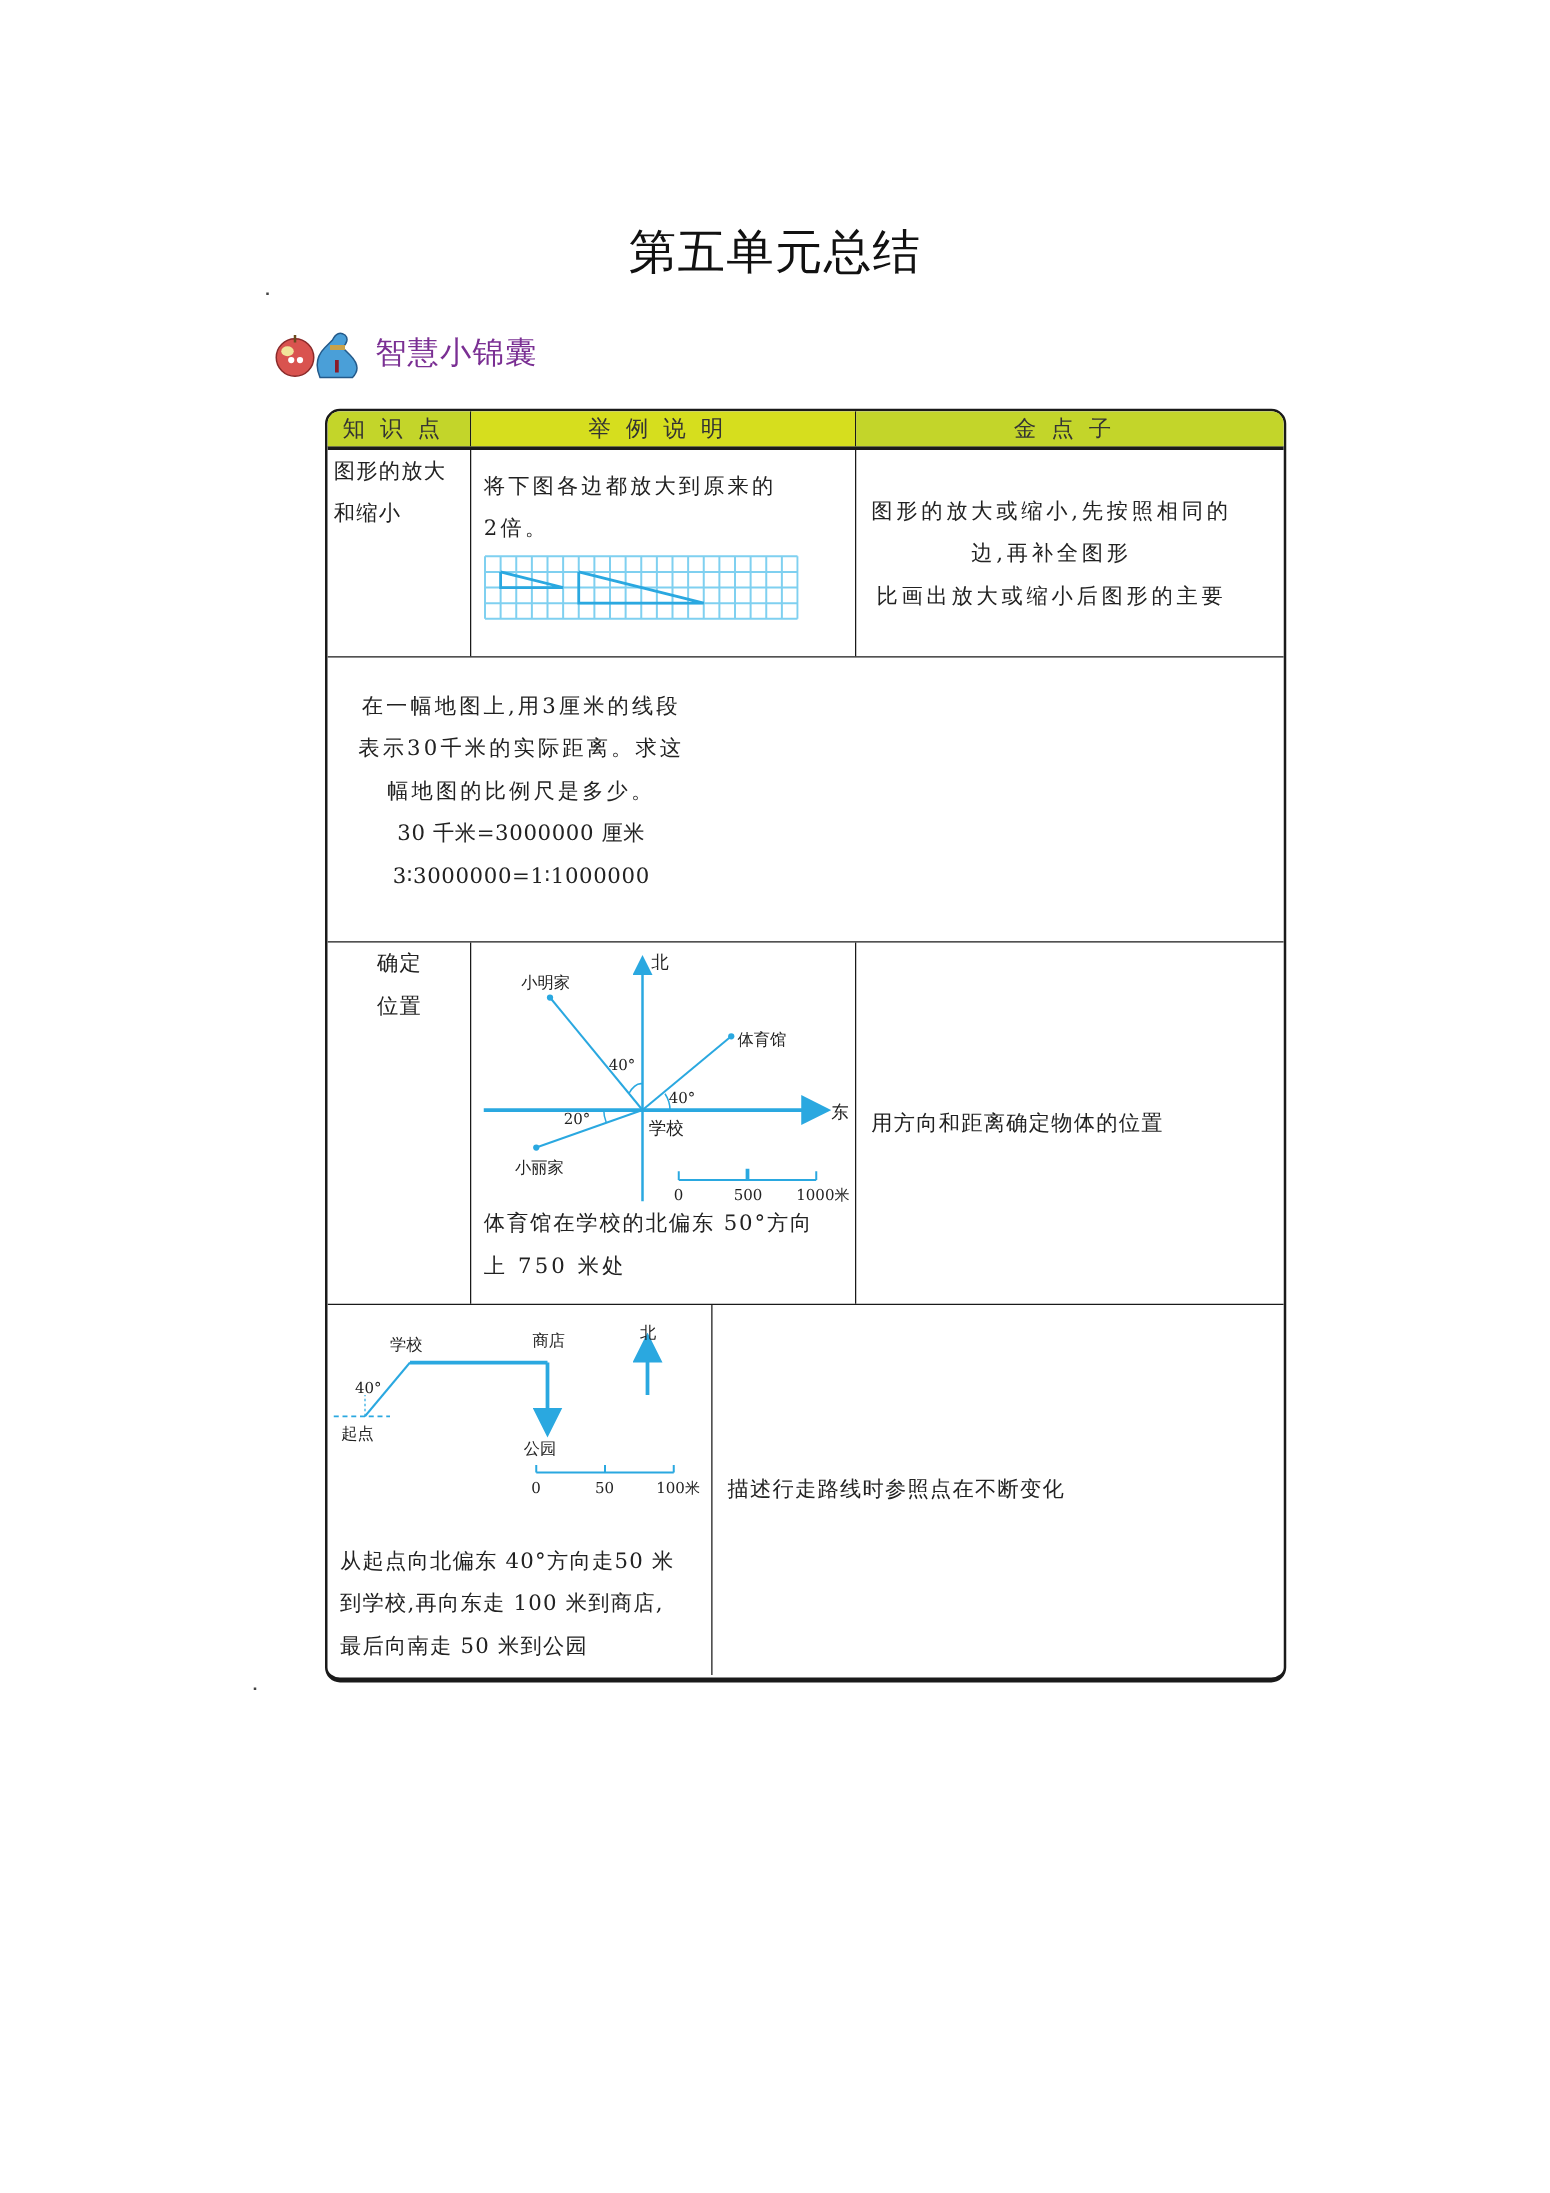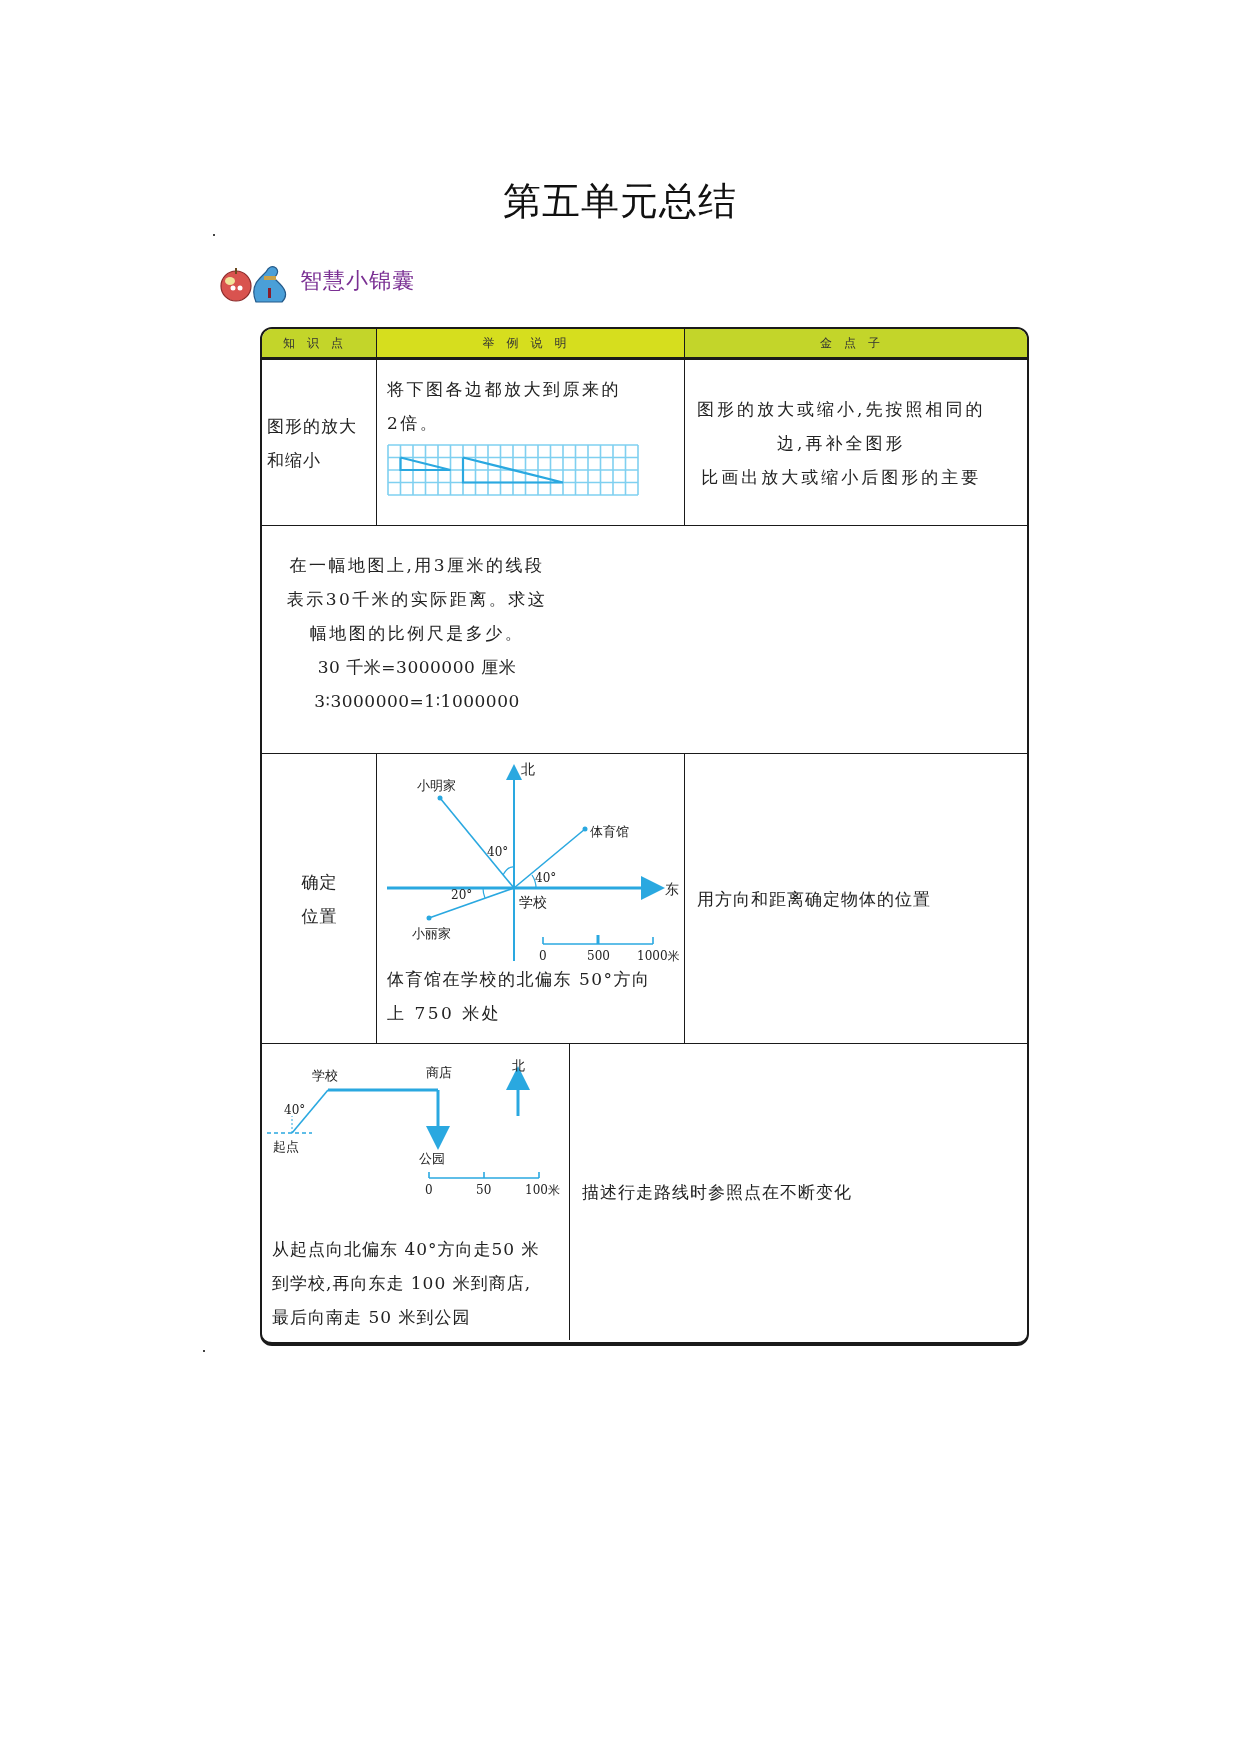--- a/index.html
+++ b/index.html
@@ -5,34 +5,34 @@
   html, body { margin: 0; padding: 0; background: #ffffff; }
   body { width: 1240px; height: 1754px; position: relative; overflow: hidden;
          font-family: "DejaVu Serif", "Liberation Serif", serif; color: #222; }
   .page-title { position: absolute; left: 0; width: 1240px; top: 176px; text-align: center;
          font-family: "DejaVu Sans", "Liberation Sans", sans-serif; font-size: 38px; font-weight: 400;
          color: #111; letter-spacing: 1px; }
   .dot { position: absolute; width: 2px; height: 2px; background: #444; }
   .section-head { position: absolute; left: 216px; top: 258px; height: 46px; display: flex; align-items: center; }
   .mascot { width: 74px; height: 46px; position: relative; }
   .section-label { margin-left: 10px; font-family: "DejaVu Sans", "Liberation Sans", sans-serif;
-         font-size: 22px; color: #7a2f93; letter-spacing: 1px; }
+         font-size: 25px; color: #7a2f93; letter-spacing: 1px; }
   .table-wrap { position: absolute; left: 260px; top: 327px; width: 765px; height: 1013px;
          border: 2px solid #1a1a1a; border-radius: 12px; border-bottom-width: 4px; overflow: hidden; background: #fff; }
   .thead { position: absolute; left: 0; top: 0; width: 100%; height: 28px; display: flex;
          border-bottom: 3px solid #1a1a1a; }
-  .th { height: 28px; display: flex; align-items: center; justify-content: center; font-size: 12px;
+  .th { height: 28px; display: flex; align-items: center; justify-content: center; font-size: 18px;
          letter-spacing: 12px; color: #333; border-right: 1.5px solid #1a1a1a; box-sizing: border-box; }
   .th:last-child { border-right: none; }
   .c1 { width: 115px; } .c2 { width: 308px; } .c3 { width: 342px; }
   .row { position: absolute; left: 0; width: 100%; display: flex; border-bottom: 1.5px solid #1a1a1a; box-sizing: border-box; }
   .row:last-child { border-bottom: none; }
   .cell { box-sizing: border-box; border-right: 1.5px solid #1a1a1a; position: relative; font-size: 17px; line-height: 34px; }
   .cell:last-child { border-right: none; text-align: center; }
-  .kp { display: flex; align-items: center; padding: 0 4px 0 5px; letter-spacing: 1px; }
+  .kp { display: flex; align-items: flex-start; padding: 0 4px 0 5px; letter-spacing: 1px; }
   .kp.center { justify-content: center; text-align: center; }
   .ex { padding: 6px 8px 0 10px; letter-spacing: 2.5px; }
   .tip { display: flex; align-items: center; padding: 0 10px 0 12px; letter-spacing: 3px; }
   .tip p, .ex p { margin: 0; }
   svg text { font-family: "DejaVu Serif", "Liberation Serif", serif; }
 </style>
 </head>
 <body>
 
 <div class="dot" style="left:213px;top:234px;"></div>

